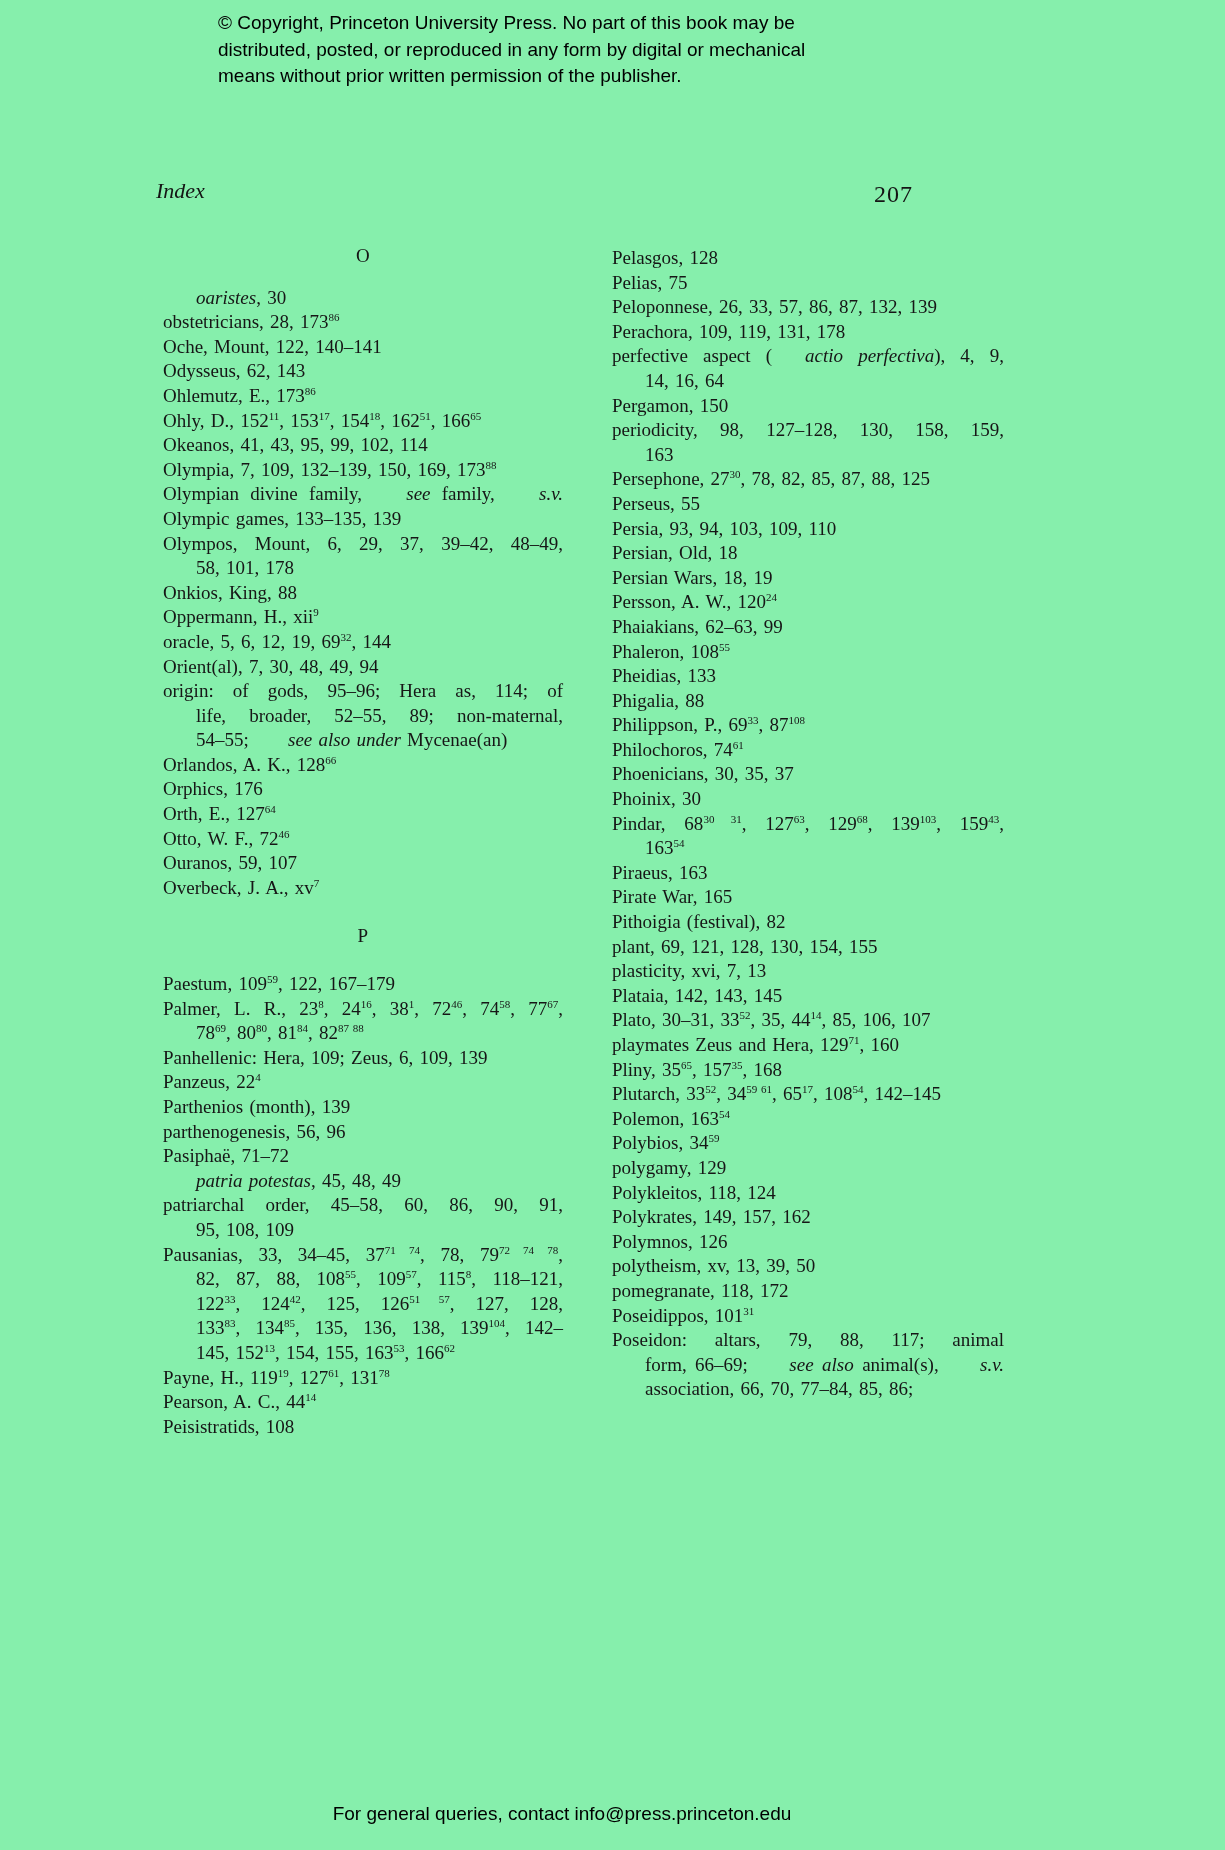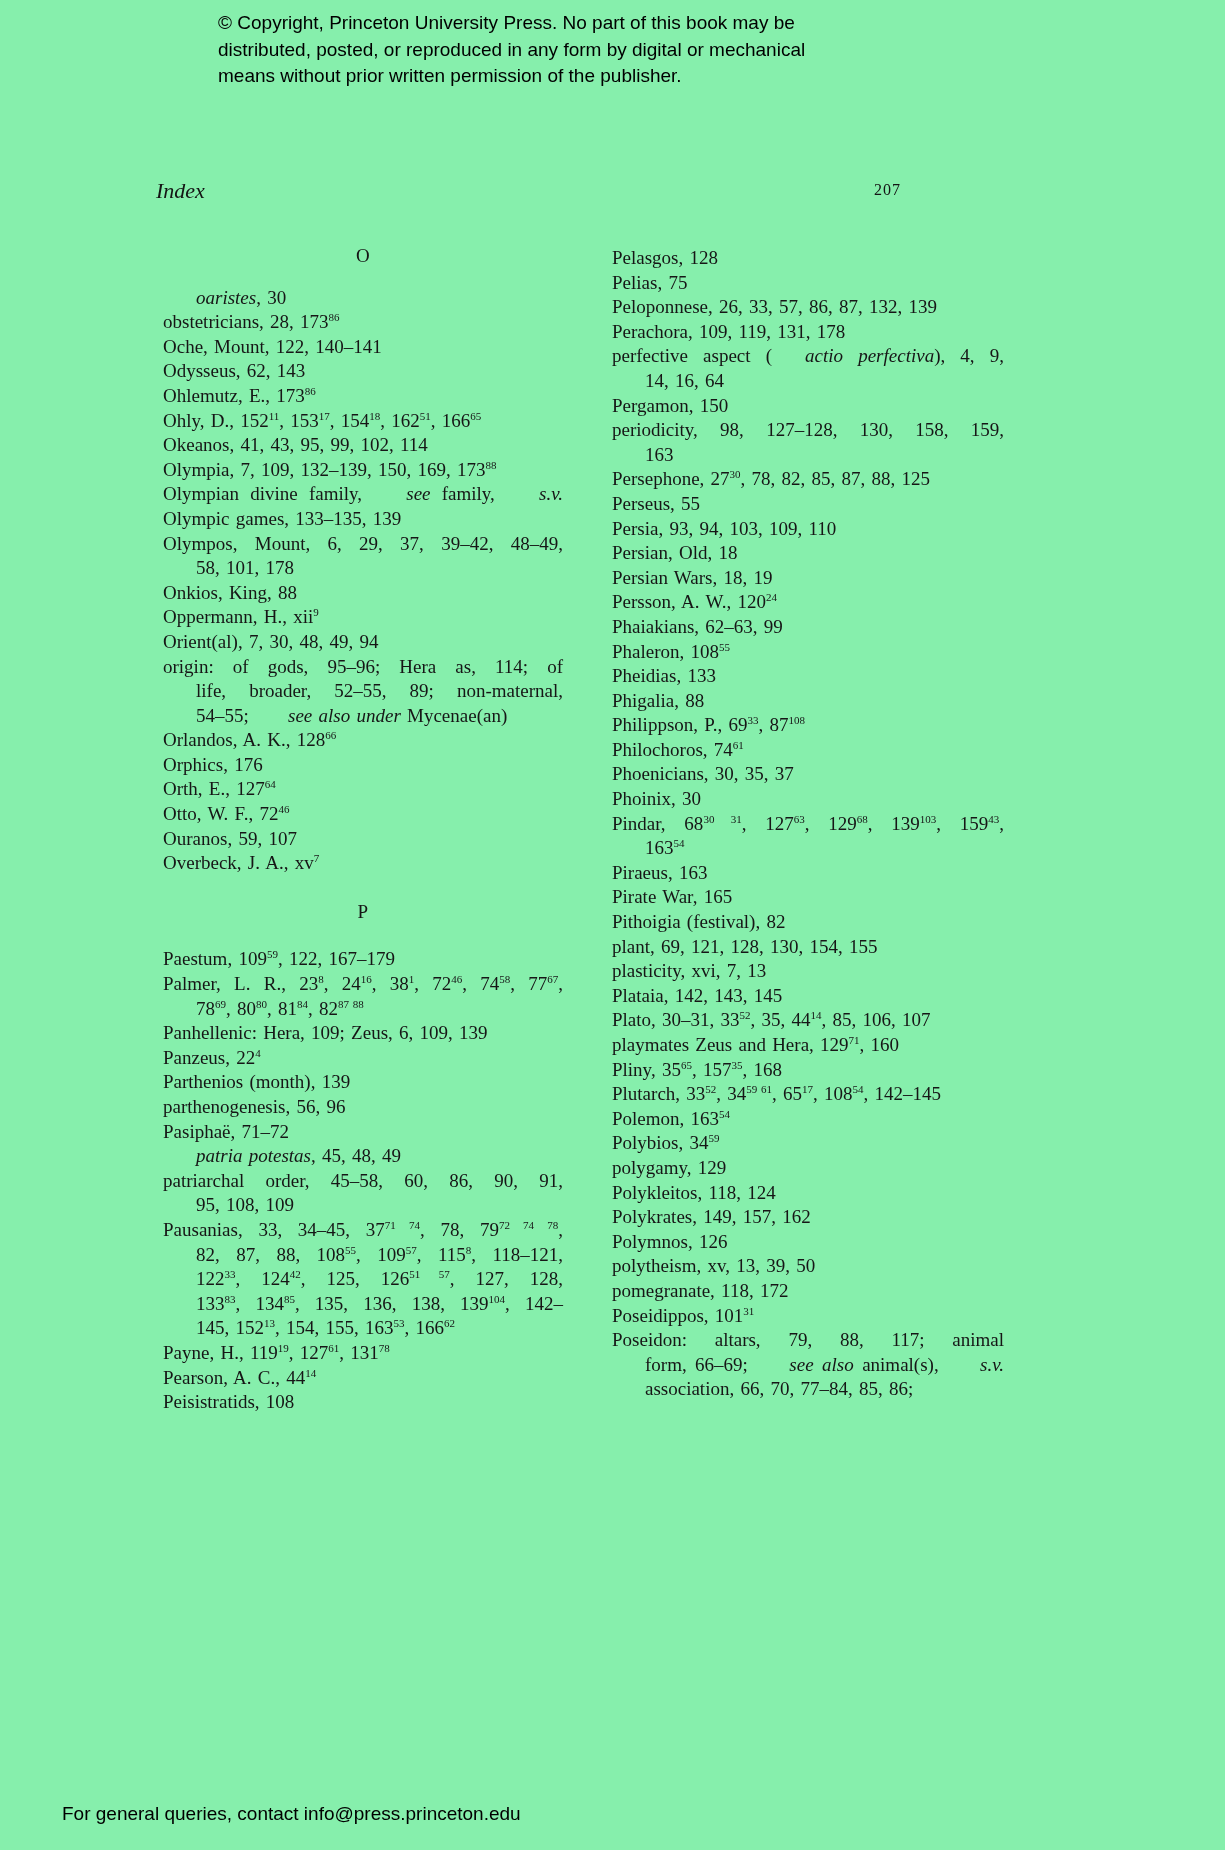--- a/index.html
+++ b/index.html
@@ -28,21 +28,21 @@
     left: 156px;
     top: 178px;
     font-style: italic;
     font-size: 22px;
     color: #141414;
   }
   .page-number {
     position: absolute;
     left: 874px;
     top: 181px;
-    font-size: 16px;
+    font-size: 24px;
     letter-spacing: 1px;
     color: #141414;
   }
   .col {
     position: absolute;
     font-size: 19px;
     line-height: 24.6px;
     word-spacing: 1.5px;
   }
   .col-left  { left: 163px; top: 244px; width: 400px; }
@@ -63,20 +63,21 @@
     position: relative;
     top: -7px;
     word-spacing: 1px;
   }
   i { font-style: italic; margin-left: 33px; }
   .footer {
     position: absolute;
     left: 62px;
     top: 1803px;
     width: 1000px;
+    text-align: center;
     font-family: "Liberation Sans", sans-serif;
     font-size: 19px;
     color: #000;
   }
 </style>
 </head>
 <body>
 
 <div class="page">
 
@@ -125,20 +126,23 @@
         <div class="line fill">Olympos, Mount, 6, 29, 37, 39–42, 48–49,</div>
         <div class="line cont">58, 101, 178</div>
       </div>
       <div class="entry">
         <div class="line">Onkios, King, 88</div>
       </div>
       <div class="entry">
         <div class="line">Oppermann, H., xii<span class="sup">9</span></div>
       </div>
       <div class="entry">
+        <div class="line">oracle, 5, 6, 12, 19, 69<span class="sup">32</span>, 144</div>
+      </div>
+      <div class="entry">
         <div class="line">Orient(al), 7, 30, 48, 49, 94</div>
       </div>
       <div class="entry">
         <div class="line fill">origin: of gods, 95–96; Hera as, 114; of</div>
         <div class="line cont fill">life, broader, 52–55, 89; non-maternal,</div>
         <div class="line cont">54–55; <i>see also under</i> Mycenae(an)</div>
       </div>
       <div class="entry">
         <div class="line">Orlandos, A. K., 128<span class="sup">66</span></div>
       </div>

